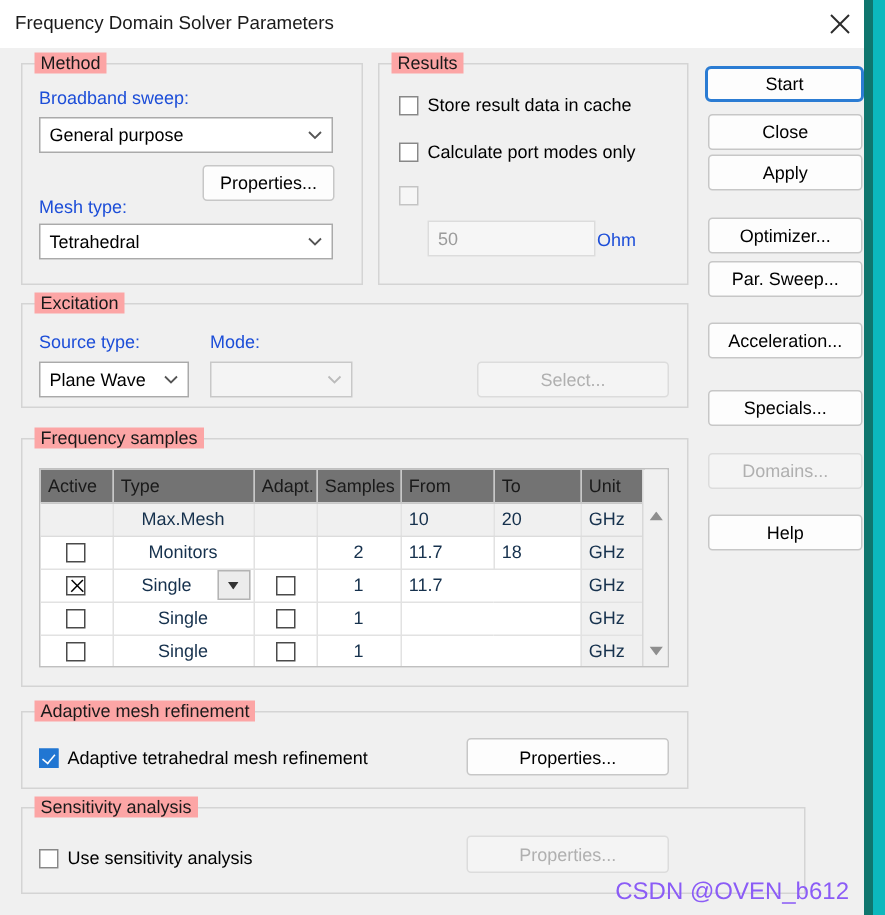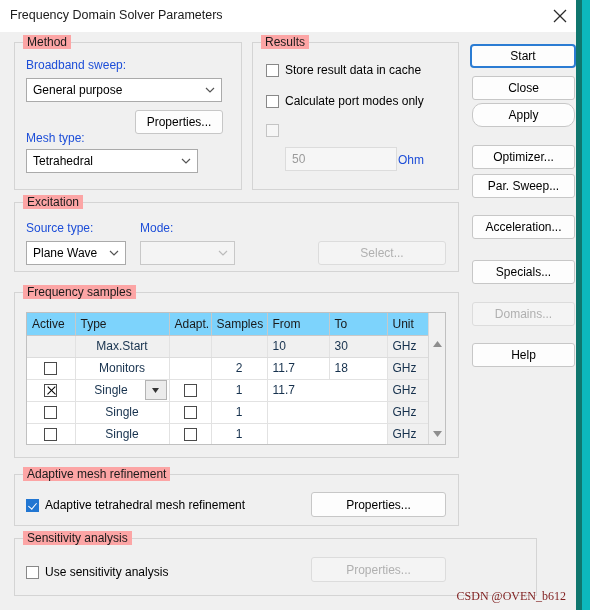--- a/index.html
+++ b/index.html
@@ -154,21 +154,21 @@
     background: #fff;
     overflow: hidden;
   }
   table.fs {
     border-collapse: collapse;
     width: 100%;
     font-size: 12px;
     table-layout: fixed;
   }
   table.fs th {
-    background: #7dd3fc;
+    background: #737373;
     border-right: 1px solid #c8c8c8;
     border-bottom: 1px solid #c8c8c8;
     font-weight: normal;
     text-align: left;
     padding: 3px 5px;
     height: 22px;
     color: #1a1a1a;
   }
   table.fs th:last-child { border-right: none; }
   table.fs td {
@@ -222,23 +222,22 @@
     position: absolute; left: 0; width: 16px; height: 17px;
     display: flex; align-items: center; justify-content: center;
     cursor: pointer;
   }
   #fs-scroll .arrow.up { top: 22px; }
   #fs-scroll .arrow.down { bottom: 2px; }
 
   
   #watermark {
     position: absolute; right: 10px; bottom: 6px;
-    font-size: 12px; color: #7f1d1d;
+    font-size: 16px; color: #8b5cf6;
     white-space: nowrap;
-    font-family: Liberation Serif, serif;
   }
 </style>
 </head>
 <body>
 
 <div id="teal-strip"></div>
 
 <div id="dialog">
 
   <div id="titlebar">
@@ -258,21 +257,21 @@
   <div class="combo" style="left:26px; top:78px; width:196px;">
     <span class="combo-text">General purpose</span>
     <span class="chev">
       <svg width="10" height="7" viewBox="0 0 10 7">
           <polyline points="1,1 5,5 9,1" fill="none" stroke="#555" stroke-width="1.2"></polyline>
         </svg>
     </span>
   </div>
   <div class="btn" style="left:135px; top:110px; width:88px; height:24px;">Properties...</div>
   <div class="lbl" style="left:26px; top:131px;">Mesh type:</div>
-  <div class="combo" style="left:26px; top:149px; width:172px;">
+  <div class="combo" style="left:26px; top:149px; width:196px;">
     <span class="combo-text">Tetrahedral</span>
     <span class="chev">
       <svg width="10" height="7" viewBox="0 0 10 7">
           <polyline points="1,1 5,5 9,1" fill="none" stroke="#555" stroke-width="1.2"></polyline>
         </svg>
     </span>
   </div>
 
   <div class="group" style="left:252px; top:42px; width:207px; height:148px;">
     <div class="group-title">Results</div>
@@ -337,25 +336,25 @@
             <th>Samples</th>
             <th>From</th>
             <th>To</th>
             <th>Unit</th>
           </tr>
         </thead>
         <tbody>
 
           <tr class="maxrange">
             <td></td>
-            <td class="c">Max.Start</td>
+            <td class="c">Max.Mesh</td>
             <td></td>
             <td class="c"></td>
             <td>10</td>
-            <td>30</td>
+            <td>20</td>
             <td class="unit">GHz</td>
           </tr>
 
           <tr>
             <td class="c"><span class="xbox"></span></td>
             <td class="c">Monitors</td>
             <td></td>
             <td class="c">2</td>
             <td>11.7</td>
             <td>18</td>
@@ -427,21 +426,21 @@
     <div class="group-title">Sensitivity analysis</div>
   </div>
   <div class="cbrow" style="left:26px; top:565px;">
     <span class="cbbox"></span>
     <span class="cblabel">Use sensitivity analysis</span>
   </div>
   <div class="btn disabled" style="left:311px; top:557px; width:135px; height:25px;">Properties...</div>
 
   <div class="btn default" style="left:470px; top:44px; width:106px; height:24px;">Start</div>
   <div class="btn" style="left:472px; top:76px; width:103px; height:24px;">Close</div>
-  <div class="btn" style="left:472px; top:103px; width:103px; height:24px;border-radius:10px;">Apply</div>
+  <div class="btn" style="left:472px; top:103px; width:103px; height:24px;">Apply</div>
 
   <div class="btn" style="left:472px; top:145px; width:103px; height:24px;">Optimizer...</div>
   <div class="btn" style="left:472px; top:174px; width:103px; height:24px;">Par. Sweep...</div>
 
   <div class="btn" style="left:472px; top:215px; width:103px; height:24px;">Acceleration...</div>
   <div class="btn" style="left:472px; top:244px; width:103px; height:24px;margin-top:16px;">Specials...</div>
   <div class="btn disabled" style="left:472px; top:302px; width:103px; height:24px;">Domains...</div>
 
   <div class="btn" style="left:472px; top:343px; width:103px; height:24px;">Help</div>
 

